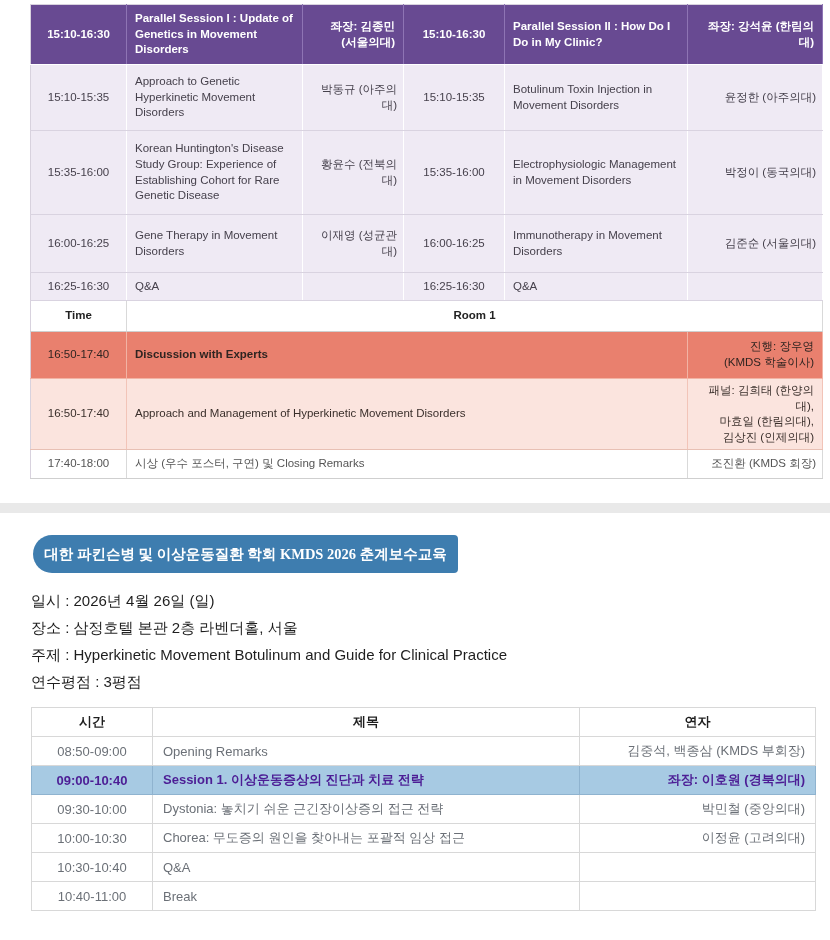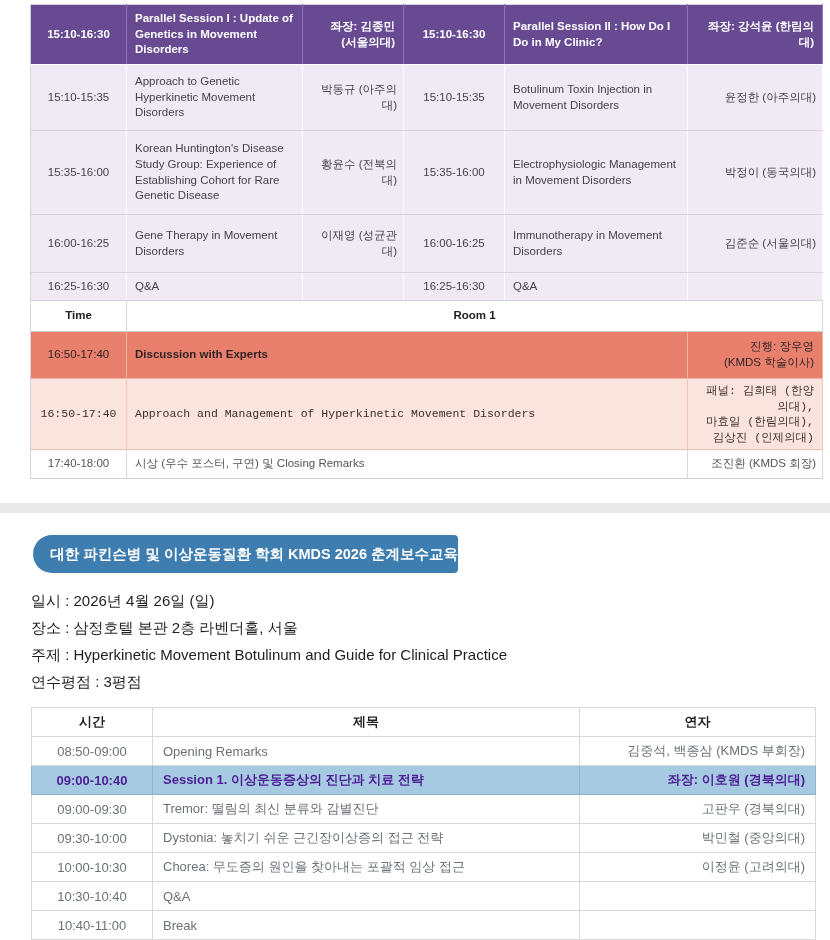--- a/index.html
+++ b/index.html
@@ -40,35 +40,35 @@
   }
   tr.timeroom td { font-weight:bold; color:#222222; text-align:center; height:31px; }
 
   tr.salmon td {
     background:#e9806e; border-right:1px solid #f2b3a4;
     border-bottom:1px solid #f2b3a4; color:#2f2421;
   }
   tr.salmon td.title { font-weight:bold; }
   tr.salmonlight td {
     background:#fbe4de; border-right:1px solid #f2c4b8;
-    border-bottom:1px solid #e8c0b4; color:#3a2f2b;font-family:Liberation Mono, monospace;
+    border-bottom:1px solid #e8c0b4; color:#3a2f2b;
   }
   td.host, td.panel { text-align:right; white-space:pre-line; padding-right:6px; line-height:1.5; }
   tr.closing td { color:#555555; }
   tr.closing td.speaker { text-align:right; padding-right:6px; }
 
   
   .divider { width:830px; height:10px; background:#e9e9e9; margin-top:24px; }
 
   
   .badge {
     margin:22px 0 0 33px; width:425px; height:38px;
     background:#3e7daf; border-radius:19px 4px 4px 19px;
     color:#ffffff; font-weight:bold; font-size:14.5px;
-    display:flex; align-items:center; justify-content:flex-end;
+    display:flex; align-items:center; justify-content:center;font-family:Liberation Serif, serif;
   }
 
   
   .info { margin:14px 0 0 31px; font-size:15px; color:#1e1e1e; }
   .info div { line-height:27px; }
 
   
   table.btable {
     border-collapse:collapse; table-layout:fixed;
     margin:12px 0 0 31px; width:784px;
@@ -201,25 +201,20 @@
     <td class="time">08:50-09:00</td>
     <td class="title">Opening Remarks</td>
     <td class="speaker">김중석, 백종삼 (KMDS 부회장)</td>
   </tr>
   <tr class="session">
     <td class="time">09:00-10:40</td>
     <td class="title">Session 1. 이상운동증상의 진단과 치료 전략</td>
     <td class="speaker">좌장: 이호원 (경북의대)</td>
   </tr>
   <tr>
-    <td class="time">09:00-09:30</td>
-    <td class="title">Tremor: 떨림의 최신 분류와 감별진단</td>
-    <td class="speaker">고판우 (경북의대)</td>
-  </tr>
-  <tr>
     <td class="time">09:30-10:00</td>
     <td class="title">Dystonia: 놓치기 쉬운 근긴장이상증의 접근 전략</td>
     <td class="speaker">박민철 (중앙의대)</td>
   </tr>
   <tr>
     <td class="time">10:00-10:30</td>
     <td class="title">Chorea: 무도증의 원인을 찾아내는 포괄적 임상 접근</td>
     <td class="speaker">이정윤 (고려의대)</td>
   </tr>
   <tr>

